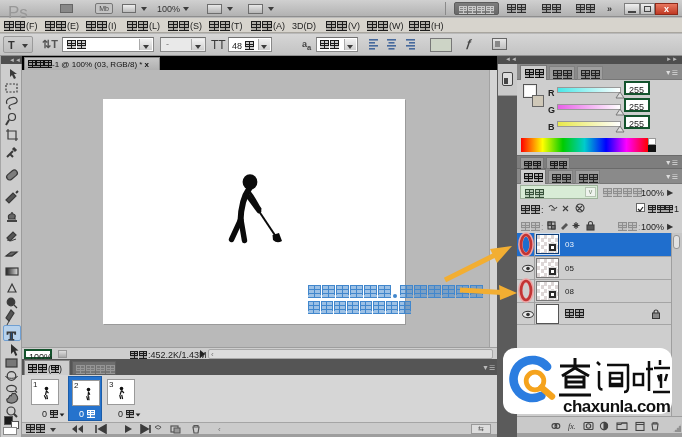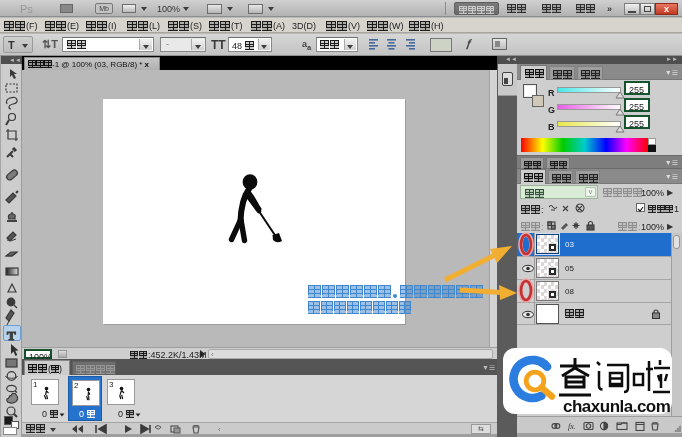--- a/index.html
+++ b/index.html
@@ -26,21 +26,21 @@
 background-size:100% 1.4px,100% 1.4px,100% 1.4px,100% 1.4px,1.4px 100%,1.4px 70%,1.4px 70%,100% 100%;
 background-position:0 0,0 33%,0 66%,0 100%,50% 0,0 15%,100% 15%,0 0}
 .da{display:inline-block;width:0;height:0;border-left:3px solid transparent;border-right:3px solid transparent;border-top:4px solid #3c3c3c;vertical-align:middle}
 .box{background:#fff;border:2px solid #14532d}
 .combo{background:#fff;border:1px solid #888;border-top-color:#6f6f6f}
 </style></head>
 <body>
 <div id="app">
 
 <div class="a" style="left:0;top:0;width:682px;height:17px;background:linear-gradient(#d0d0d0,#b2b2b2);border-bottom:1px solid #8e8e8e">
- <div class="a" style="left:20px;top:3px;font-size:11px;font-weight:normal;color:#989898">Ps</div>
+ <div class="a" style="left:8px;top:3px;font-size:17px;font-weight:normal;color:#989898">Ps</div>
  <div class="a" style="left:60px;top:4px;width:13px;height:9px;background:#888;border:1px solid #666"></div>
  <div class="a" style="left:95px;top:3px;width:18px;height:11px;border:1px solid #777;border-radius:2px;font-size:7px;color:#444;text-align:center;line-height:10px;background:#c3c3c3">Mb</div>
  <div class="a" style="left:122px;top:4px;width:14px;height:9px;border:1px solid #6d6d6d;background:linear-gradient(#eee,#bbb)"></div>
  <div class="a da" style="left:141px;top:7px"></div>
  <div class="a" style="left:157px;top:4px;font-size:9px;color:#333">100%</div>
  <div class="a da" style="left:183px;top:7px"></div>
  <div class="a" style="left:207px;top:4px;width:15px;height:10px;border:1px solid #6d6d6d;background:linear-gradient(#e8e8e8,#b5b5b5)"></div>
  <div class="a da" style="left:227px;top:7px"></div>
  <div class="a" style="left:248px;top:4px;width:15px;height:10px;border:1px solid #6d6d6d;background:linear-gradient(#e8e8e8,#b5b5b5)"></div>
  <div class="a da" style="left:268px;top:7px"></div>
@@ -80,21 +80,21 @@
  </div>
  <div class="a" style="left:42px;top:4px;font-size:11px;font-weight:bold;color:#555">⇅T</div>
  <div class="a combo" style="left:62px;top:3px;width:92px;height:15px">
    <span class="a" style="left:4px;top:2px"><i class="h h9"></i><i class="h h9"></i></span>
    <div class="a" style="right:1px;top:1px;width:13px;height:11px;background:linear-gradient(#f2f2f2,#cfcfcf);border-left:1px solid #aaa"><span class="da" style="margin:4px 0 0 3px"></span></div>
  </div>
  <div class="a combo" style="left:160px;top:3px;width:46px;height:15px;background:#e9e9e9">
    <span class="a" style="left:5px;top:1px;color:#777">-</span>
    <div class="a" style="right:1px;top:1px;width:13px;height:11px;background:linear-gradient(#f2f2f2,#cfcfcf);border-left:1px solid #aaa"><span class="da" style="margin:4px 0 0 3px"></span></div>
  </div>
- <div class="a" style="left:211px;top:4px;font-size:12px;font-weight:bold;color:#3a3a3a">TT</div>
+ <div class="a" style="left:211px;top:4px;font-size:12px;font-weight:normal;color:#3a3a3a">TT</div>
  <div class="a combo" style="left:228px;top:3px;width:44px;height:15px">
    <span class="a" style="left:3px;top:3px">48 <i class="h h9" style="margin:0"></i></span>
    <div class="a" style="right:1px;top:1px;width:12px;height:11px;background:linear-gradient(#f2f2f2,#cfcfcf);border-left:1px solid #aaa"><span class="da" style="margin:4px 0 0 2px"></span></div>
  </div>
  <div class="a" style="left:302px;top:5px;font-size:9px;font-weight:bold;color:#444">a<sub>a</sub></div>
  <div class="a combo" style="left:316px;top:3px;width:42px;height:15px">
    <span class="a" style="left:3px;top:2px"><i class="h h9"></i><i class="h h9"></i></span>
    <div class="a" style="right:1px;top:1px;width:12px;height:11px;background:linear-gradient(#f2f2f2,#cfcfcf);border-left:1px solid #aaa"><span class="da" style="margin:4px 0 0 2px"></span></div>
  </div>
  <svg class="a" style="left:368px;top:4px" width="52" height="14">

